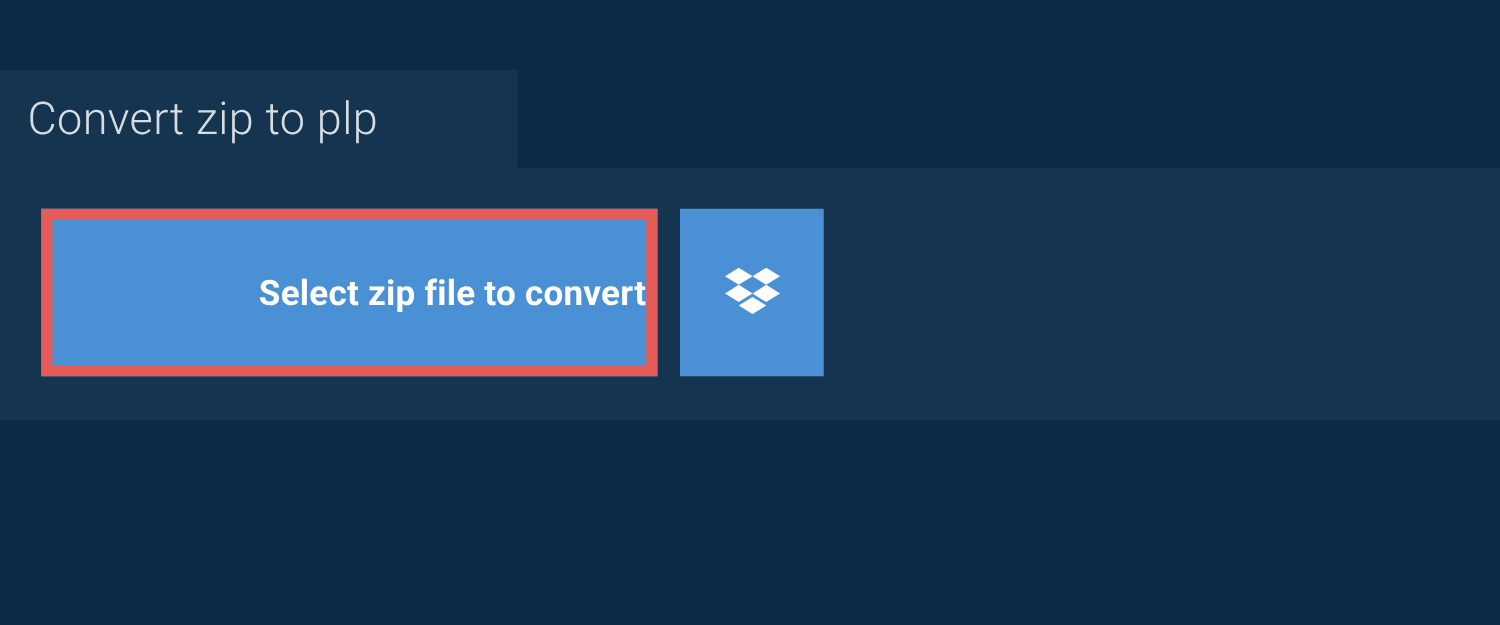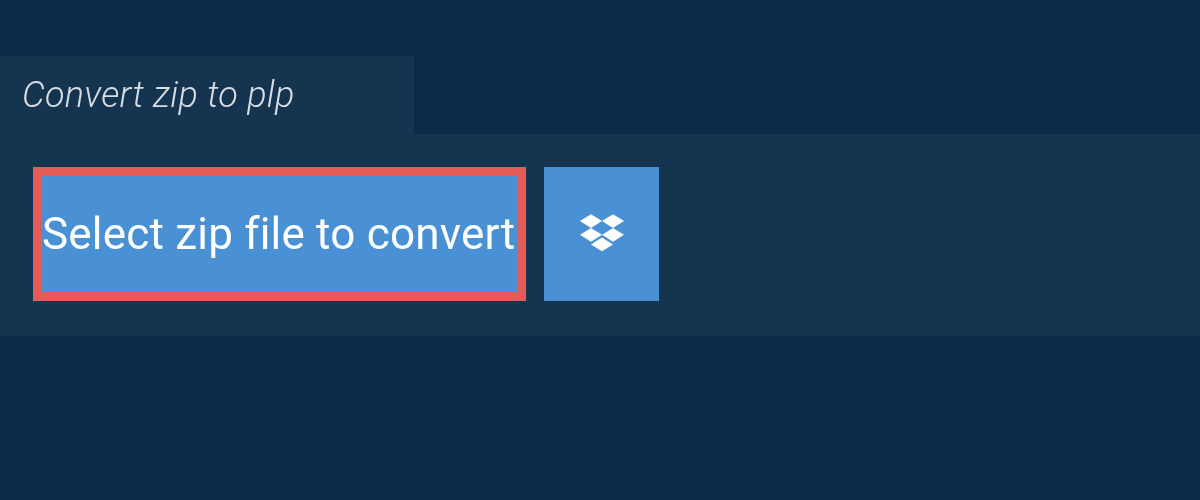--- a/index.html
+++ b/index.html
@@ -17,21 +17,20 @@
     .header-tab {
       position: absolute;
       left: 0;
       top: 56px;
       width: 414px;
       height: 78px;
       background: #143450;
       display: flex;
       align-items: center;
       padding-left: 22px;
-      font-style: italic;
     }
     .header-title {
       color: #d8dde1;
       font-size: 36px;
       font-weight: 300;
       letter-spacing: 0.3px;
     }
     .panel {
       position: absolute;
       left: 0;
@@ -48,24 +47,24 @@
       gap: 18px;
       align-items: stretch;
     }
     .select-button {
       width: 493px;
       height: 134px;
       background: #4991d4;
       border: 9px solid #e45b57;
       display: flex;
       align-items: center;
-      justify-content: flex-start;
+      justify-content: flex-end;
       color: #ffffff;
-      font-size: 44px;
-      font-weight: 400;
+      font-size: 28px;
+      font-weight: 700;
       cursor: pointer;
       letter-spacing: 0.2px;
     }
     .dropbox-button {
       width: 115px;
       height: 134px;
       background: #4991d4;
       display: flex;
       align-items: center;
       justify-content: center;

